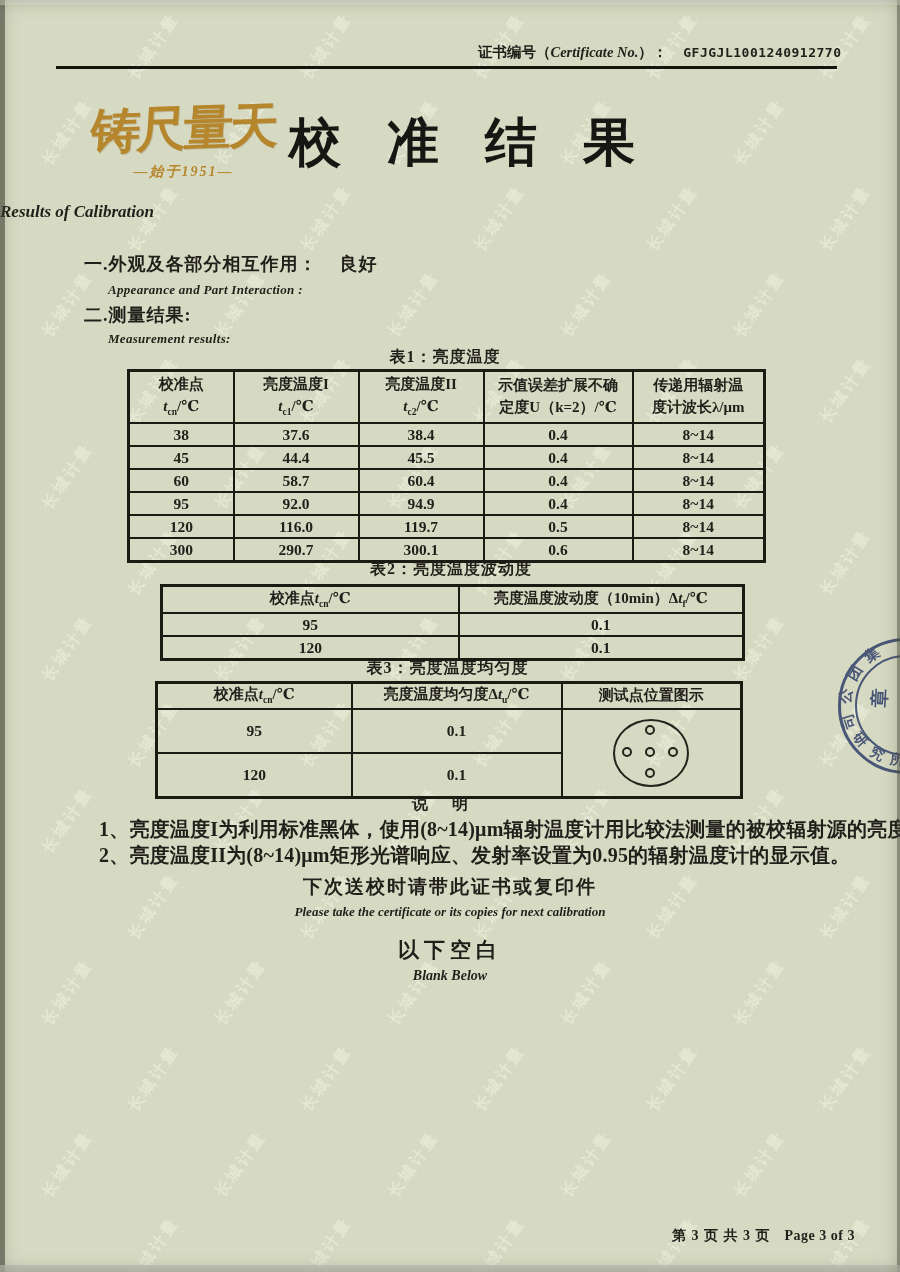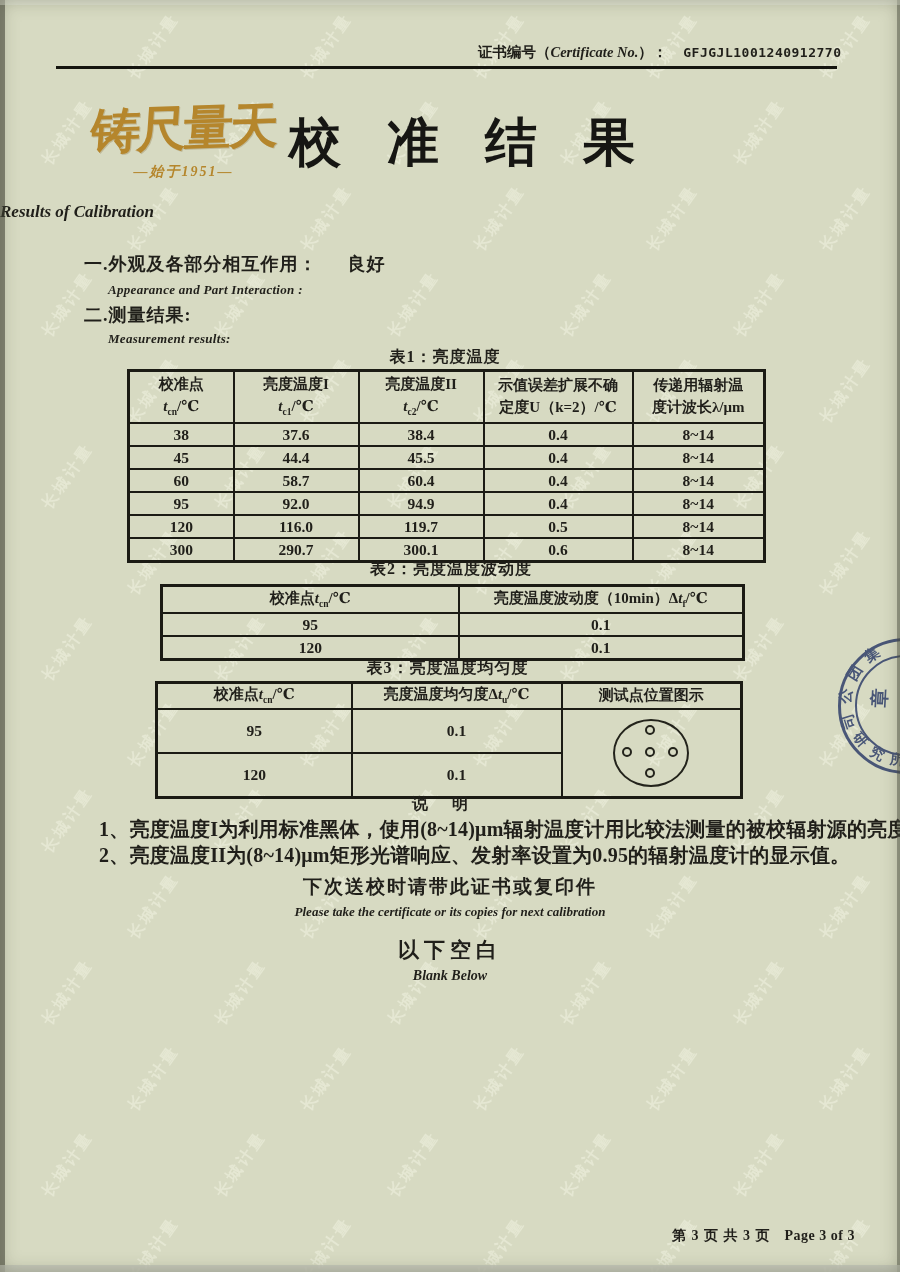--- a/index.html
+++ b/index.html
@@ -43,21 +43,21 @@
   .doc-title{
     position:absolute;left:289px;top:108px;white-space:nowrap;
     font-family:"DejaVu Sans","Liberation Sans",sans-serif;
     font-size:52px;font-weight:bold;letter-spacing:46px;color:#161613;
   }
   .doc-subtitle{position:absolute;left:0;top:202px;width:900px;text-align:left;
     font-size:17px;font-weight:bold;font-style:italic;}
 
   
   .sec{position:absolute;left:84px;font-size:18px;font-weight:bold;letter-spacing:1px;}
-  .sec .sec-value{margin-left:30px;}
+  .sec .sec-value{margin-left:22px;}
   .sec-en{position:absolute;left:108px;font-size:13px;font-weight:bold;font-style:italic;letter-spacing:.3px;}
 
   
   .tbl-title{position:absolute;text-align:center;font-size:16px;font-weight:bold;letter-spacing:1px;}
   table{border-collapse:collapse;table-layout:fixed;background:transparent;}
   th,td{border:2px solid #1b1b14;text-align:center;padding:0;overflow:hidden;}
   table{border:3px solid #1b1b14;}
   th{font-size:15px;font-weight:bold;line-height:1.45;}
   td{font-size:15.5px;font-weight:600;}
   sub{font-size:9.5px;font-weight:bold;}

